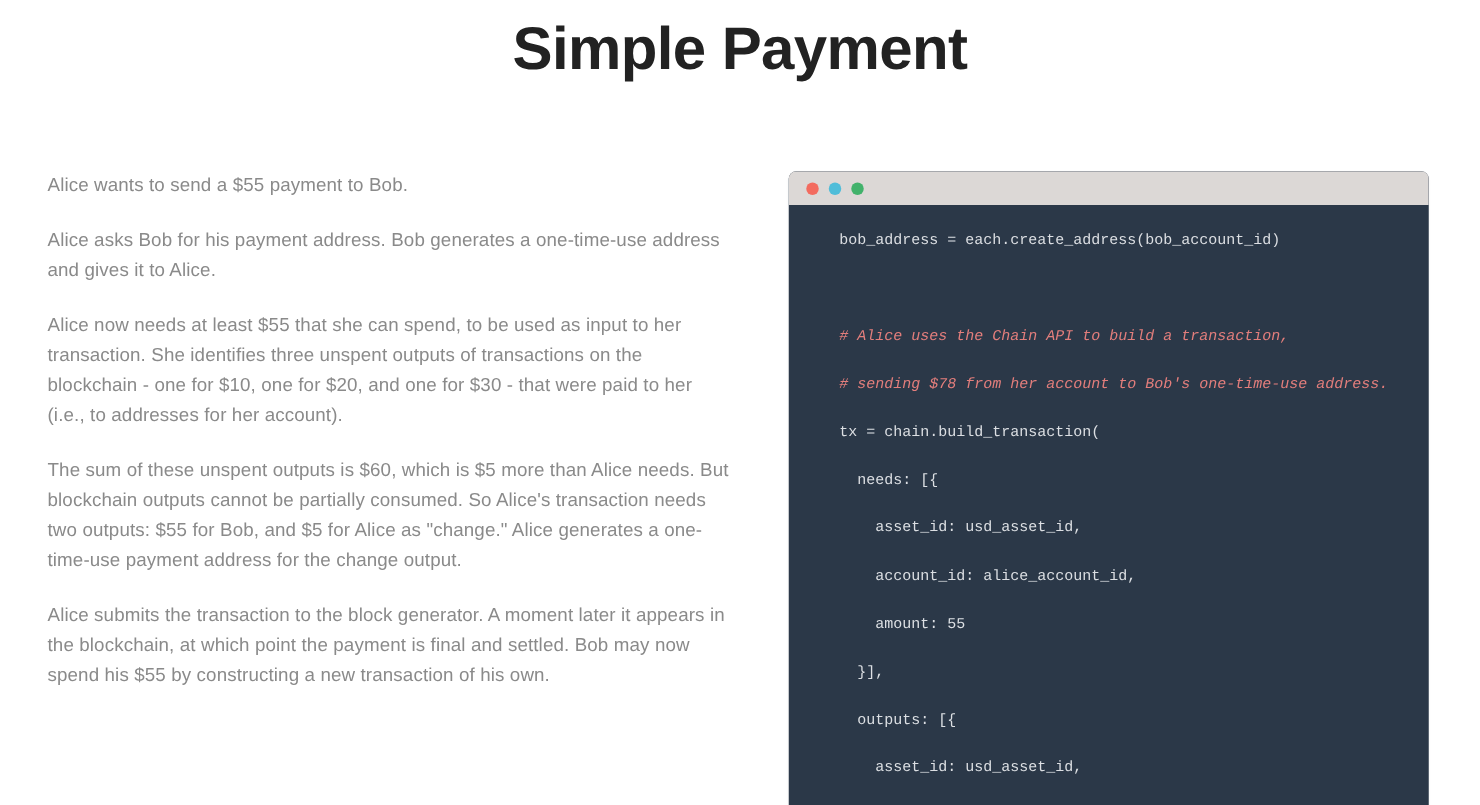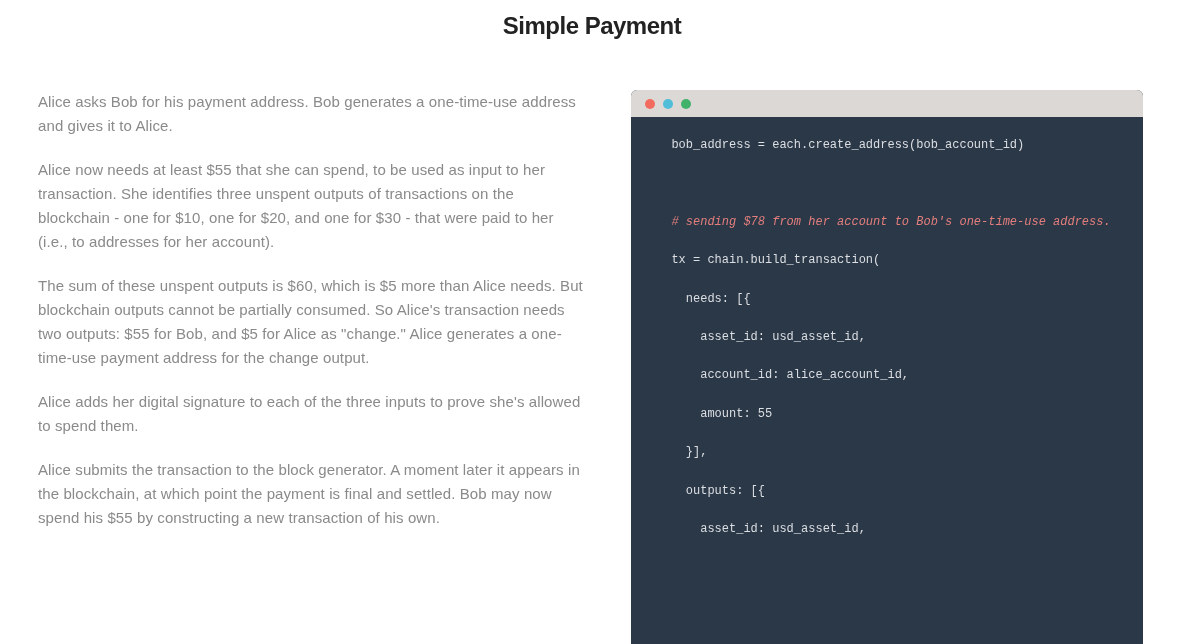--- a/index.html
+++ b/index.html
@@ -9,26 +9,26 @@
     width: 1184px;
     height: 644px;
     overflow: hidden;
   }
   .page {
     width: 100%;
     padding: 0 38px;
   }
   .title {
     text-align: center;
-    font-size: 24px;
+    font-size: 48px;
     font-weight: 600;
     color: #222;
     letter-spacing: -0.5px;
     margin-top: 12px;
-    margin-bottom: 50px;
+    margin-bottom: 70px;
   }
   .cols {
     display: flex;
     gap: 48px;
   }
   .prose {
     flex: 1 1 0;
     max-width: 545px;
   }
   .prose p {
@@ -86,36 +86,37 @@
 </style>
 </head>
 <body>
 
 <div class="page">
   <h1 class="title">Simple Payment</h1>
 
   <div class="cols">
 
     <div class="prose">
+      <p>Alice wants to send a $55 payment to Bob.</p>
       <p>Alice asks Bob for his payment address. Bob generates a one-time-use address and gives it to Alice.</p>
       <p>Alice now needs at least $55 that she can spend, to be used as input to her transaction. She identifies three unspent outputs of transactions on the blockchain - one for $10, one for $20, and one for $30 - that were paid to her (i.e., to addresses for her account).</p>
       <p>The sum of these unspent outputs is $60, which is $5 more than Alice needs. But blockchain outputs cannot be partially consumed. So Alice's transaction needs two outputs: $55 for Bob, and $5 for Alice as "change." Alice generates a one-time-use payment address for the change output.</p>
-      <p>Alice adds her digital signature to each of the three inputs to prove she's allowed to spend them.</p>
       <p>Alice submits the transaction to the block generator. A moment later it appears in the blockchain, at which point the payment is final and settled. Bob may now spend his $55 by constructing a new transaction of his own.</p>
     </div>
 
     <div class="code-window">
       <div class="titlebar">
         <div class="dot dot-red"></div>
         <div class="dot dot-yellow"></div>
         <div class="dot dot-green"></div>
       </div>
       <div class="code-body">
 <div class="code-plain">  bob_address = each.create_address(bob_account_id)</div>
 <div class="code-plain">&nbsp;</div>
+<div class="code-comment">  # Alice uses the Chain API to build a transaction,</div>
 <div class="code-comment">  # sending $78 from her account to Bob's one-time-use address.</div>
 <div class="code-plain">  tx = chain.build_transaction(</div>
 <div class="code-plain">    needs: [{</div>
 <div class="code-plain">      asset_id: usd_asset_id,</div>
 <div class="code-plain">      account_id: alice_account_id,</div>
 <div class="code-plain">      amount: 55</div>
 <div class="code-plain">    }],</div>
 <div class="code-plain">    outputs: [{</div>
 <div class="code-plain">      asset_id: usd_asset_id,</div>
 

